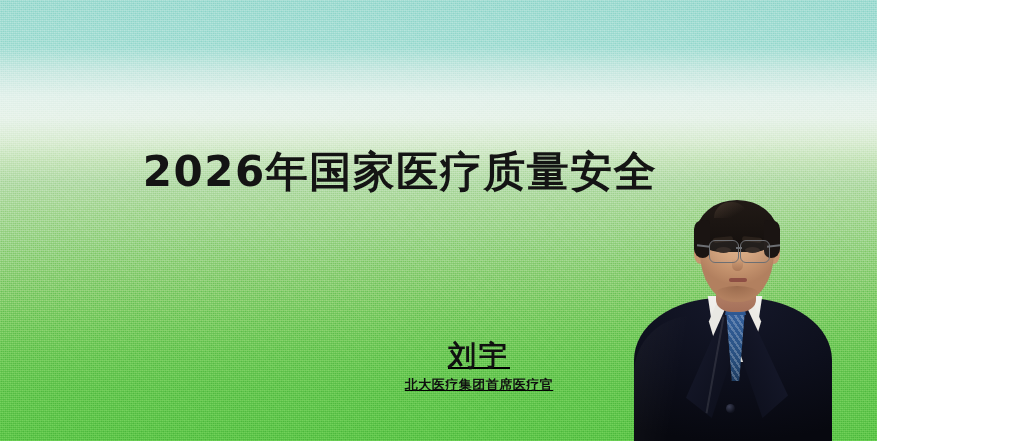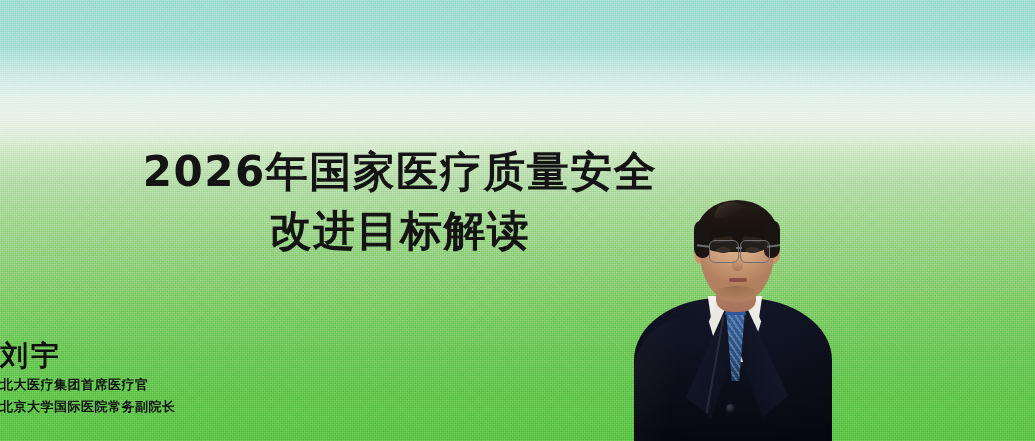--- a/index.html
+++ b/index.html
@@ -2,21 +2,21 @@
 <html><head>
 <meta charset="utf-8">
 <style>
   html, body {
     margin: 0;
     padding: 0;
     background: #ffffff;
   }
   #slide {
     position: relative;
-    width: 1035px;
+    width: 877px;
     height: 441px;
     overflow: hidden;
     font-family: "Liberation Sans", "DejaVu Sans", sans-serif;
   }
 
   
   .bg-gradient {
     position: absolute;
     inset: 0;
     background: linear-gradient(
@@ -70,22 +70,23 @@
     letter-spacing: 1.5px;
     white-space: nowrap;
   }
 
   
   .speaker-block {
     position: absolute;
     left: 0;
     top: 338px;
     width: 958px;
-    text-align: left;
+    text-align: center;
     z-index: 5;
+    text-decoration: underline;
   }
   .speaker-name {
     font-family: "DejaVu Sans", "Liberation Sans", sans-serif;
     font-size: 28px;
     font-weight: 700;
     color: #101010;
     line-height: 36px;
     letter-spacing: 3px;
   }
   .speaker-role {
@@ -254,27 +255,25 @@
 </head>
 <body>
 
 <div id="slide">
 
   <div class="bg-gradient"></div>
   <div class="bg-noise"></div>
 
   <div class="title-block">
     <div class="title-line">2026年国家医疗质量安全</div>
-    <div class="title-line">改进目标解读</div>
   </div>
 
   <div class="speaker-block">
     <div class="speaker-name">刘宇</div>
     <div class="speaker-role">北大医疗集团首席医疗官</div>
-    <div class="speaker-role">北京大学国际医院常务副院长</div>
   </div>
 
   <div class="portrait">
     <div class="p-layer suit"></div>
     <div class="p-layer suit-left-edge"></div>
     <div class="p-layer shirt"></div>
     <div class="p-layer collar-l"></div>
     <div class="p-layer collar-r"></div>
     <div class="p-layer lapel-l"></div>
     <div class="p-layer lapel-r"></div>

